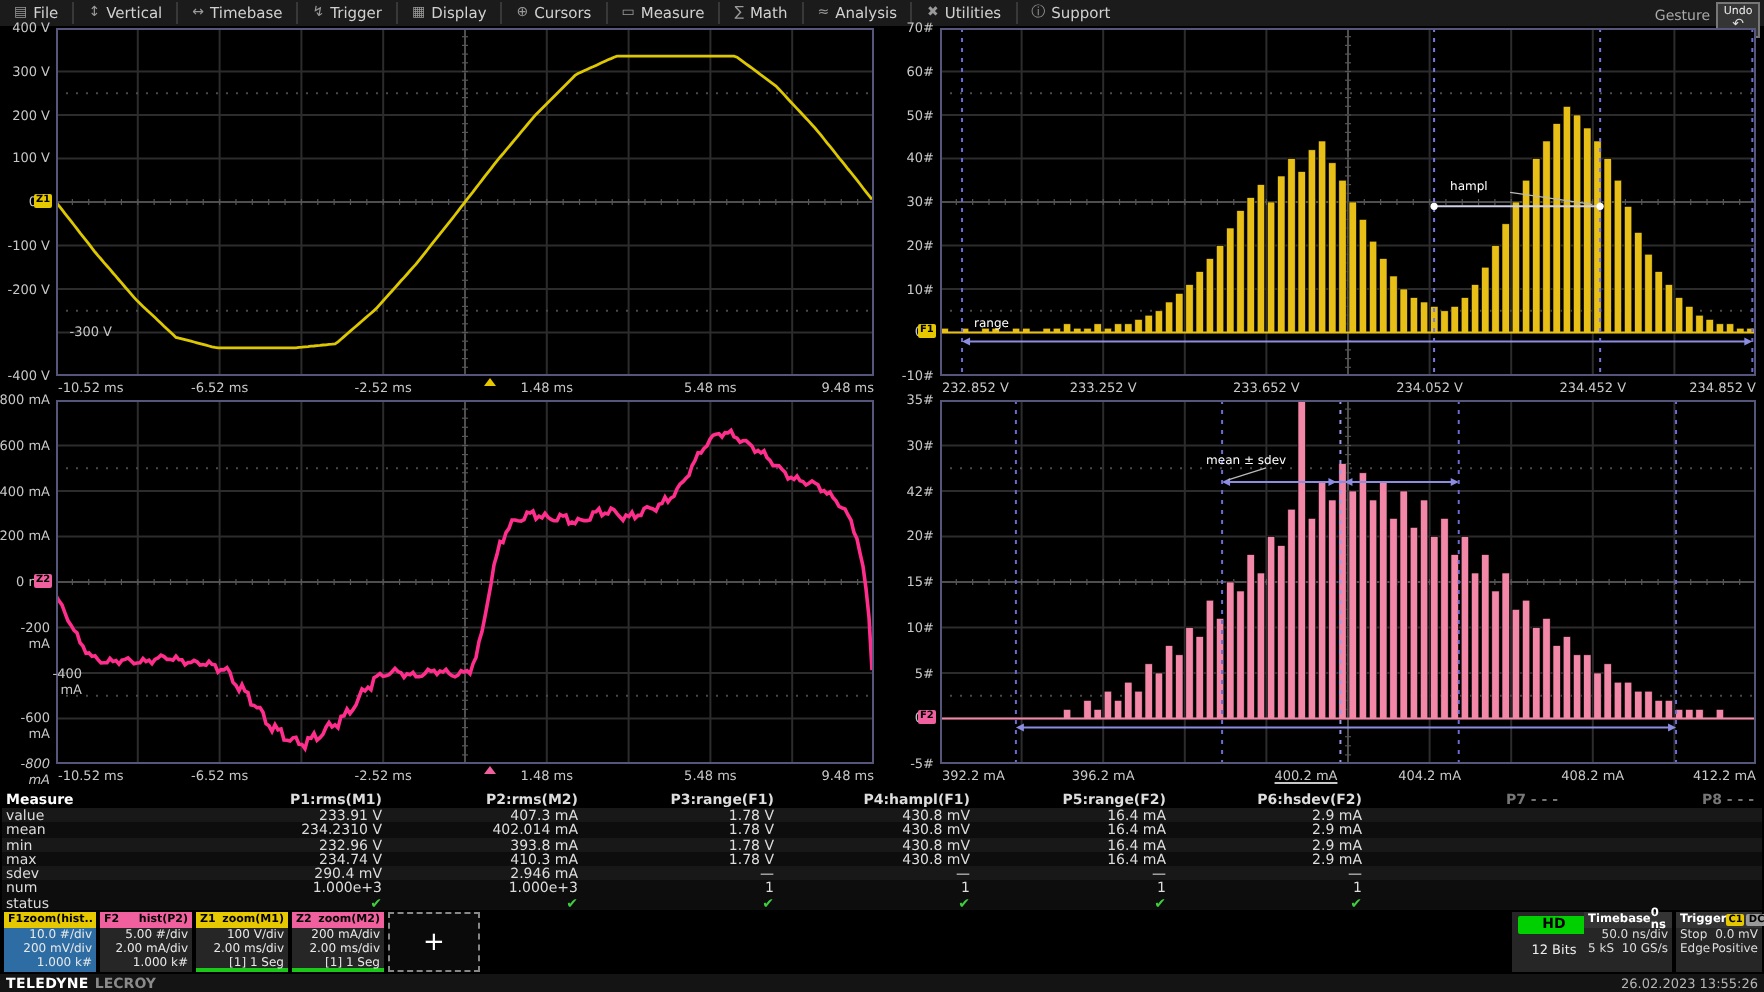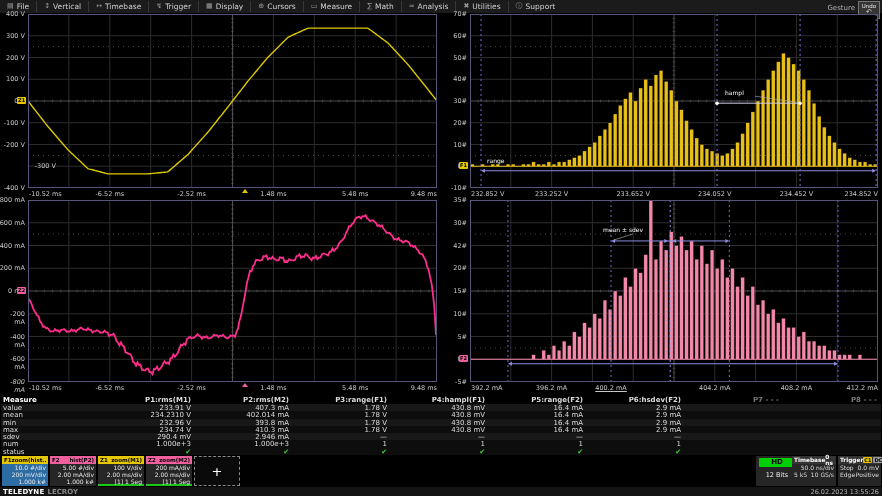--- a/index.html
+++ b/index.html
@@ -580,21 +580,21 @@
           <polyline points="0.0,97.8 1.5,100.4 3.0,102.4 4.5,106.5 6.0,110.4 7.5,112.6 9.0,115.2 10.5,116.4 12.0,121.3 13.5,123.1 15.0,126.7 16.5,126.5 18.0,128.2 19.5,127.9 21.0,129.8 22.5,131.5 24.0,131.4 25.5,131.4 27.0,129.2 28.5,130.7 30.0,130.3 31.5,132.1 33.0,130.1 34.5,129.7 36.0,129.0 37.5,130.4 39.0,131.9 40.5,131.5 42.0,131.4 43.5,129.3 45.0,130.8 46.5,130.1 48.0,131.8 49.5,129.7 51.0,129.0 52.5,127.6 54.0,128.3 55.5,129.7 57.0,129.6 58.5,130.1 60.0,128.1 61.5,129.9 63.0,129.9 64.5,132.4 66.0,131.3 67.5,131.2 69.0,130.2 70.5,130.9 72.0,132.5 73.5,132.3 75.0,132.6 76.5,130.6 78.0,132.2 79.5,132.4 81.0,136.1 82.5,134.8 84.0,134.9 85.5,133.8 87.0,136.2 88.5,141.2 90.0,142.7 91.5,145.5 93.0,142.3 94.5,145.6 96.0,146.3 97.5,152.5 99.0,152.7 100.5,153.8 102.0,153.8 103.5,156.1 105.0,161.8 106.5,162.9 108.0,165.7 109.5,162.3 111.0,164.9 112.5,164.5 114.0,170.0 115.5,170.1 117.0,170.5 118.5,168.9 120.0,168.6 121.5,172.1 123.0,172.2 124.5,174.3 126.0,168.9 127.5,169.1 129.0,166.6 130.5,170.1 132.0,168.8 133.5,167.1 135.0,163.6 136.5,161.3 138.0,163.5 139.5,162.4 141.0,163.9 142.5,158.2 144.0,157.9 145.5,154.5 147.0,156.8 148.5,154.8 150.0,152.5 151.5,148.4 153.0,144.5 154.5,145.4 156.0,143.6 157.5,144.9 159.0,138.8 160.5,138.0 162.0,136.8 163.5,138.2 165.0,137.9 166.5,137.4 168.0,135.9 169.5,134.2 171.0,135.8 172.5,136.4 174.0,138.7 175.5,136.9 177.0,137.4 178.5,136.2 180.0,138.3 181.5,138.3 183.0,138.0 184.5,136.7 186.0,134.7 187.5,135.6 189.0,135.2 190.5,137.2 192.0,135.5 193.5,136.0 195.0,134.7 196.5,136.7 198.0,137.8 199.5,138.4 201.0,137.6 202.5,135.4 204.0,136.0 205.5,135.3 207.0,136.9 208.5,131.9 210.0,128.7 211.5,120.7 213.0,115.8 214.5,108.2 216.0,100.2 217.5,92.0 219.0,82.4 220.5,77.3 222.0,70.7 223.5,71.3 225.0,66.3 226.5,64.2 228.0,60.0 229.5,60.0 231.0,60.4 232.5,60.6 234.0,59.8 235.5,56.1 237.0,56.5 238.5,55.5 240.0,59.5 241.5,58.1 243.0,58.9 244.5,56.7 246.0,58.6 247.5,59.7 249.0,60.4 250.5,60.4 252.0,57.2 253.5,58.0 255.0,57.5 256.5,61.9 258.0,61.0 259.5,61.8 261.0,59.3 262.5,59.9 264.0,60.3 265.5,60.3 267.0,60.0 268.5,56.0 270.0,55.9 271.5,54.3 273.0,57.8 274.5,56.6 276.0,57.0 277.5,54.1 279.0,54.8 280.5,56.8 282.0,58.5 283.5,60.2 285.0,57.5 286.5,58.2 288.0,56.0 289.5,59.2 291.0,57.7 292.5,57.7 294.0,54.3 295.5,53.4 297.0,54.0 298.5,54.5 300.0,55.5 301.5,52.1 303.0,51.7 304.5,48.5 306.0,51.0 307.5,49.0 309.0,48.1 310.5,44.4 312.0,42.1 313.5,40.8 315.0,39.1 316.5,37.7 318.0,32.9 319.5,30.3 321.0,26.3 322.5,26.5 324.0,24.2 325.5,22.9 327.0,19.6 328.5,17.6 330.0,17.1 331.5,16.8 333.0,18.5 334.5,16.3 336.0,16.4 337.5,15.2 339.0,18.4 340.5,19.1 342.0,21.1 343.5,20.4 345.0,20.3 346.5,21.7 348.0,23.1 349.5,26.1 351.0,25.2 352.5,26.5 354.0,25.4 355.5,28.8 357.0,30.2 358.5,32.8 360.0,32.8 361.5,32.9 363.0,34.6 364.5,36.1 366.0,39.5 367.5,38.7 369.0,39.7 370.5,38.0 372.0,40.4 373.5,40.8 375.0,42.5 376.5,41.6 378.0,40.5 379.5,41.5 381.0,42.4 382.5,45.8 384.0,45.3 385.5,47.0 387.0,46.0 388.5,48.8 390.0,50.4 391.5,53.2 393.0,53.9 394.5,54.5 396.0,57.5 397.5,60.1 399.0,66.3 400.5,69.4 402.0,76.6 403.5,83.1 405.0,94.4 406.5,108.7 408.0,135.1" fill="none" stroke="#ff2d8c" stroke-width="1.8"></polyline>
           <rect x="0.5" y="0.5" width="408" height="181" fill="none" stroke="#56567a" stroke-width="1"></rect>
         </svg>
       </div>
       <div class="ylab" style="left: -1px; top: 196px;">800 mA</div>
       <div class="ylab" style="left: -1px; top: 218.75px;">600 mA</div>
       <div class="ylab" style="left: -1px; top: 241.5px;">400 mA</div>
       <div class="ylab" style="left: -1px; top: 264.25px;">200 mA</div>
       <div class="ylab" style="left: -1px; top: 287px;">0 mA</div>
       <div class="ylab" style="left: -1px; top: 309.75px;">-200 mA</div>
-      <div class="ylab" style="left: -1px; top: 332.5px;">-400 mA</div>
+      <div class="ylab" style="left: -1px; top: 332.5px; padding-left: 16px;">-400 mA</div>
       <div class="ylab" style="left: -1px; top: 355.25px;">-600 mA</div>
       <div class="ylab" style="left: -1px; top: 378px; font-style: italic;">-800 mA</div>
       <div class="xlab" style="left: 28px; top: 384px; transform: translateX(1px);">-10.52 ms</div>
       <div class="xlab" style="left: 109.8px; top: 384px; transform: translateX(-50%);">-6.52 ms</div>
       <div class="xlab" style="left: 191.6px; top: 384px; transform: translateX(-50%);">-2.52 ms</div>
       <div class="xlab" style="left: 273.4px; top: 384px; transform: translateX(-50%);">1.48 ms</div>
       <div class="xlab" style="left: 355.2px; top: 384px; transform: translateX(-50%);">5.48 ms</div>
       <div class="xlab" style="left: 437px; top: 384px; transform: translateX(-100%);">9.48 ms</div>
       <div class="chip" style="left: 17px; top: 287px; background: rgb(240, 96, 159);">Z2</div>
       <div class="trig" style="left: 242.179px; top: 383px; border-bottom-color: rgb(240, 96, 159);"></div>
@@ -793,21 +793,21 @@
       <div class="ylab" style="left: 441px; top: 218.75px;">30#</div>
       <div class="ylab" style="left: 441px; top: 241.5px;">42#</div>
       <div class="ylab" style="left: 441px; top: 264.25px;">20#</div>
       <div class="ylab" style="left: 441px; top: 287px;">15#</div>
       <div class="ylab" style="left: 441px; top: 309.75px;">10#</div>
       <div class="ylab" style="left: 441px; top: 332.5px;">5#</div>
       <div class="ylab" style="left: 441px; top: 355.25px;">0#</div>
       <div class="ylab" style="left: 441px; top: 378px;">-5#</div>
       <div class="xlab" style="left: 470px; top: 384px; transform: translateX(1px);">392.2 mA</div>
       <div class="xlab" style="left: 551.6px; top: 384px; transform: translateX(-50%);">396.2 mA</div>
-      <div class="xlab" style="left: 611px; top: 384px; transform: translateX(-50%); text-decoration: underline;">400.2 mA</div>
+      <div class="xlab" style="left: 653px; top: 384px; transform: translateX(-50%); text-decoration: underline;">400.2 mA</div>
       <div class="xlab" style="left: 714.8px; top: 384px; transform: translateX(-50%);">404.2 mA</div>
       <div class="xlab" style="left: 796.4px; top: 384px; transform: translateX(-50%);">408.2 mA</div>
       <div class="xlab" style="left: 878px; top: 384px; transform: translateX(-100%);">412.2 mA</div>
       <div class="chip" style="left: 459px; top: 355.25px; background: rgb(240, 96, 159);">F2</div>
     </div>
 
   <div id="mtable">
       <div class="trow hdr">
         <div class="c0">Measure</div>
         <div class="cv">P1:rms(M1)</div>

